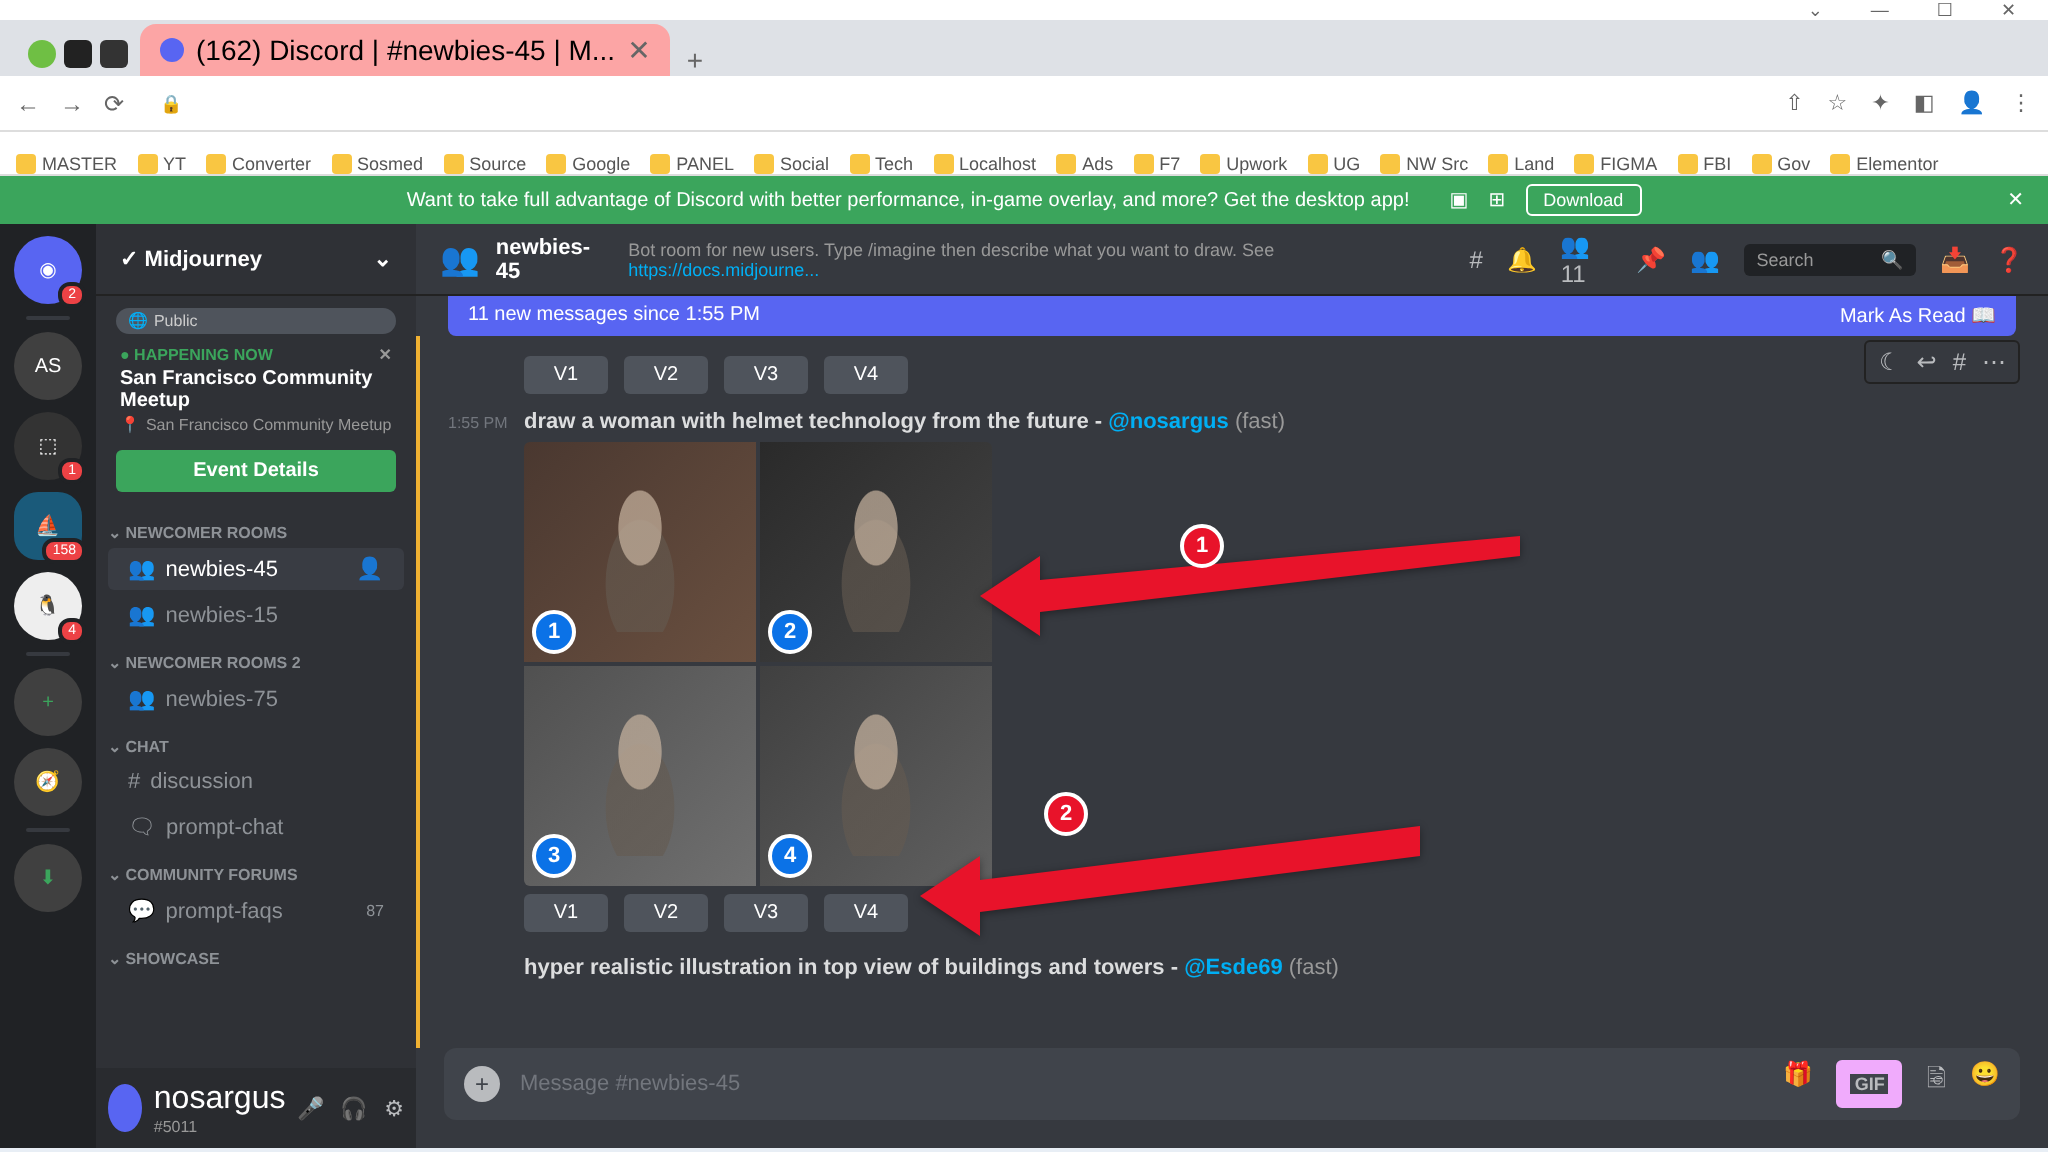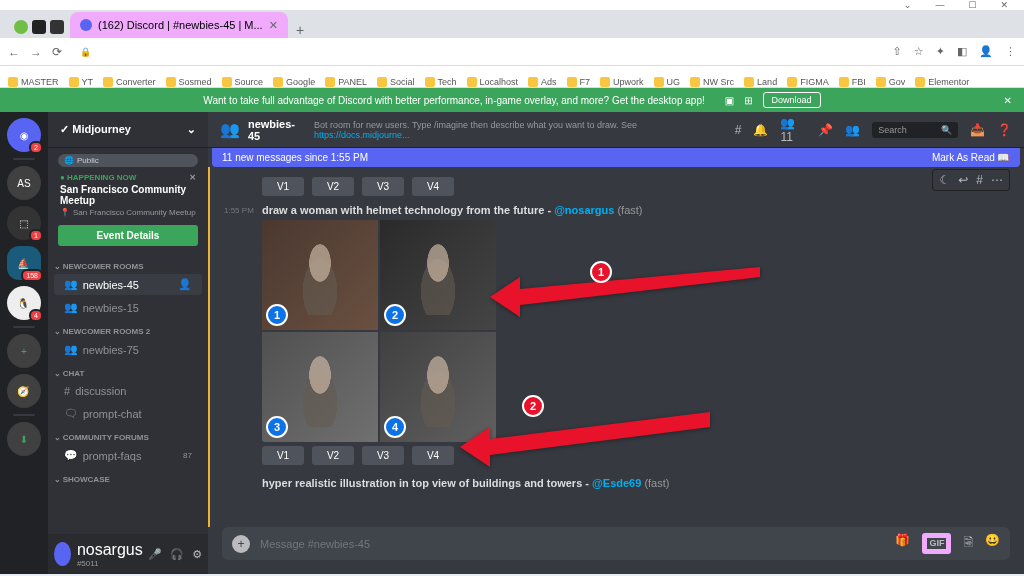--- a/index.html
+++ b/index.html
@@ -1,20 +1,20 @@
 <!DOCTYPE html>
 <html><head>
 <meta charset="utf-8">
 <style>
 *{margin:0;padding:0;box-sizing:border-box;font-family:"Segoe UI",Arial,sans-serif}
 body{width:1024px;height:576px;overflow:hidden;background:#fff;position:relative}
 .titlebar{height:10px;background:#fff;display:flex;justify-content:flex-end;align-items:center;gap:24px;padding-right:16px;color:#666;font-size:9px}
 .titlebar span{cursor:pointer}
 .tabbar{height:28px;background:#dee1e6;display:flex;align-items:flex-end;padding:0 8px}
-.tab{background:#f0abfc;height:26px;display:flex;align-items:center;padding:0 10px;border-radius:8px 8px 0 0;font-size:11px;gap:6px;min-width:180px}
+.tab{background:#fca5a5;height:26px;display:flex;align-items:center;padding:0 10px;border-radius:8px 8px 0 0;font-size:14px;gap:6px;min-width:180px}
 .tab-icon{width:12px;height:12px;background:#5865f2;border-radius:50%}
 .tab-close{margin-left:auto;color:#666}
 .newtab{padding:0 8px;color:#666;font-size:14px}
 .navbar{height:28px;background:#fff;display:flex;align-items:center;padding:0 8px;gap:10px;border-bottom:1px solid #ddd}
 .nav-btn{color:#666;font-size:12px}
 .urlbar{flex:1;display:flex;align-items:center;gap:6px;font-size:10px;color:#666;padding:4px 8px;border-radius:12px}
 .lock{font-size:9px}
 .nav-icons{display:flex;gap:12px;color:#666;font-size:11px}
 .bookmarks{height:22px;background:#fff;display:flex;align-items:flex-end;padding:0 8px;gap:10px;font-size:9px;color:#555;border-bottom:1px solid #ddd}
 .bm{display:flex;align-items:center;gap:3px}
@@ -46,21 +46,21 @@
 .uname{color:#fff;font-size:16px;font-weight:400}
 .udisc{color:#999;font-size:8px}
 .uicons{margin-left:auto;display:flex;gap:8px;color:#b9bbbe;font-size:11px}
 .main{flex:1;display:flex;flex-direction:column}
 .chan-header{height:36px;display:flex;align-items:center;padding:0 12px;gap:8px;border-bottom:1px solid #222;color:#fff;font-size:11px}
 .chan-hash{color:#8e9297;font-size:16px}
 .chan-name{font-weight:600}
 .chan-desc{color:#999;font-size:9px}
 .search{background:#202225;color:#999;font-size:9px;padding:3px 6px;border-radius:3px;width:90px;display:flex;align-items:center;justify-content:space-between}
 .header-icons{margin-left:auto;display:flex;gap:12px;color:#b9bbbe;font-size:12px;align-items:center}
-.notif-bar{background:#5865f2;color:#fff;font-size:10px;padding:4px 10px;display:flex;justify-content:space-between;border-radius:0 0 4px 4px;margin:0 4px}
+.notif-bar{background:#5865f2;color:#fff;font-size:10px;padding:4px 10px;display:flex;justify-content:space-between;border-radius:0 0 4px 4px;margin:0 16px}
 .msgs{flex:1;overflow:hidden;padding:6px 14px;position:relative;border-left:2px solid #f0b132}
 .btn-row{display:flex;gap:8px;margin:4px 0 4px 38px}
 .btn{background:#4f545c;color:#fff;font-size:10px;padding:4px 0;width:42px;text-align:center;border-radius:3px}
 .btn.icon{width:26px;display:flex;align-items:center;justify-content:center}
 .msg{display:flex;gap:8px;padding:4px 0}
 .ts{color:#72767d;font-size:8px;width:30px;padding-top:2px}
 .msg-body{flex:1}
 .msg-text{color:#dcddde;font-size:11px;font-weight:600}
 .mention{color:#00aff4}
 .fast{color:#999;font-weight:400}
@@ -365,21 +365,21 @@
       </div>
       <div class="arr-badge" style="top:228px;left:312px">2</div>
     </div>
 
     <div class="input-area">
       <div class="input-box">
         <div class="plus-circ">+</div>
         <div class="input-ph">Message #newbies-45</div>
         <div class="input-icons">
           <span>🎁</span>
-          <span style="font-size:9px;font-weight:700;border:5px solid #f0abfc;padding:0 2px;border-radius:3px">GIF</span>
+          <span style="font-size:9px;font-weight:700;border:7px solid #f0abfc;padding:0 2px;border-radius:3px">GIF</span>
           <span>🗟</span>
           <span>😀</span>
         </div>
       </div>
     </div>
   </div>
 </div>
 
 <div class="taskbar">
   

